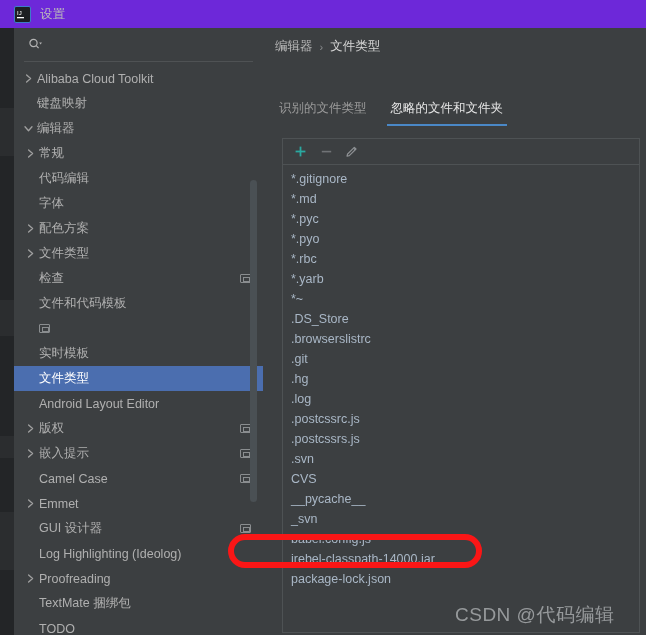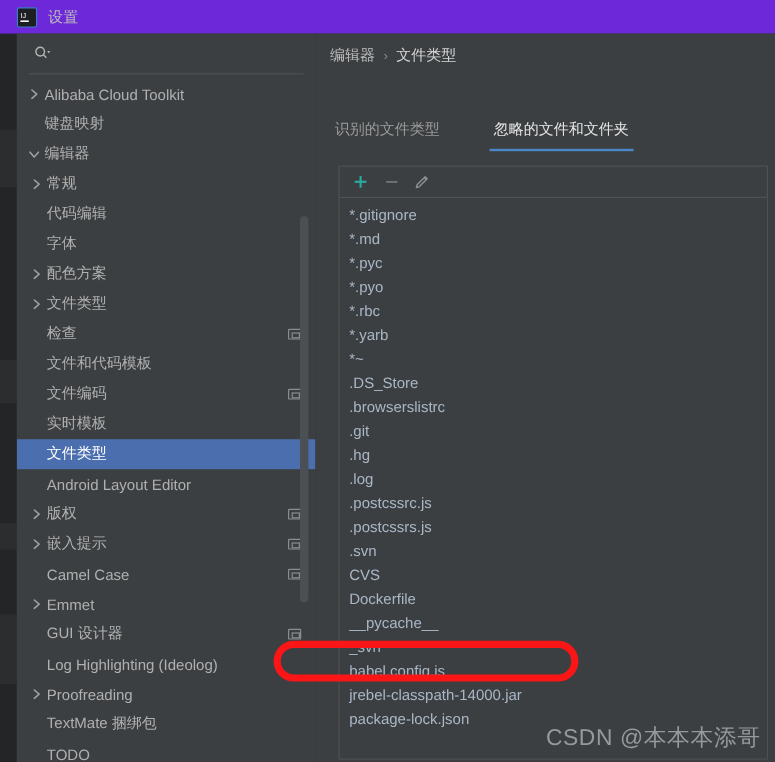--- a/index.html
+++ b/index.html
@@ -132,21 +132,21 @@
     display: flex; align-items: center; gap: 7px;
     font-size: 12.5px;
     color: #bbbbbb;
   }
   .breadcrumb .crumb-sep { color: #8a8d8f; font-size: 11px; }
   .breadcrumb .crumb.current { color: #d6d6d6; }
 
   .tabs {
     position: absolute; left: 12px; top: 72px;
     display: flex; align-items: flex-end;
-    gap: 37px;
+    gap: 16px;
   }
   .tab {
     position: relative;
     font-size: 12.5px;
     color: #9a9a9a;
     padding: 0 4px 9px 4px;
     cursor: default;
     white-space: nowrap;
   }
   .tab.active { color: #e5e5e5; }
@@ -338,21 +338,20 @@
           </span>
           <span class="label">文件和代码模板</span>
           <span class="badge hidden"></span>
         </div>
         <div class="tree-item lvl1">
           <span class="arrow blank">
             <svg width="8" height="9" viewBox="0 0 8 9">
               <path d="M1.6 1 L5.6 4.5 L1.6 8" fill="none" stroke="#a0a0a0" stroke-width="1.3" stroke-linecap="round" stroke-linejoin="round"></path>
             </svg>
           </span>
-          <span class="label">文件编码</span>
           <span class="badge"></span>
         </div>
         <div class="tree-item lvl1">
           <span class="arrow blank">
             <svg width="8" height="9" viewBox="0 0 8 9">
               <path d="M1.6 1 L5.6 4.5 L1.6 8" fill="none" stroke="#a0a0a0" stroke-width="1.3" stroke-linecap="round" stroke-linejoin="round"></path>
             </svg>
           </span>
           <span class="label">实时模板</span>
           <span class="badge hidden"></span>
@@ -505,28 +504,27 @@
           <div class="list-row">*~</div>
           <div class="list-row">.DS_Store</div>
           <div class="list-row">.browserslistrc</div>
           <div class="list-row">.git</div>
           <div class="list-row">.hg</div>
           <div class="list-row">.log</div>
           <div class="list-row">.postcssrc.js</div>
           <div class="list-row">.postcssrs.js</div>
           <div class="list-row">.svn</div>
           <div class="list-row">CVS</div>
-          <div class="list-row">Dockerfile</div>
           <div class="list-row">__pycache__</div>
           <div class="list-row">_svn</div>
           <div class="list-row">babel.config.js</div>
           <div class="list-row">jrebel-classpath-14000.jar</div>
           <div class="list-row">package-lock.json</div>
         </div>
     </div>
 
   </div>
 
   <div class="red-box"></div>
 
-  <div class="watermark">CSDN @本本本添哥</div>
+  <div class="watermark">CSDN @代码编辑</div>
 
 </div>
 
 </body></html>

